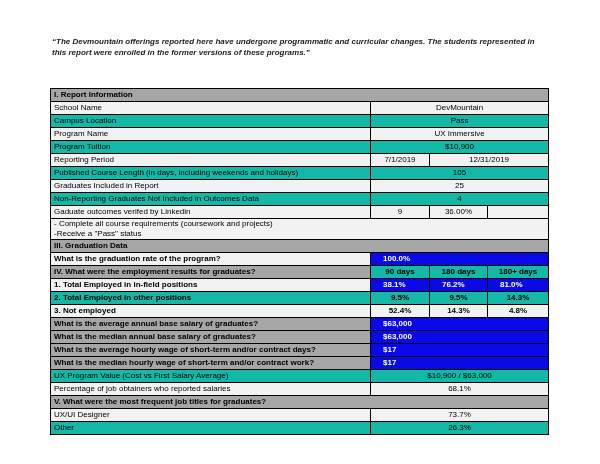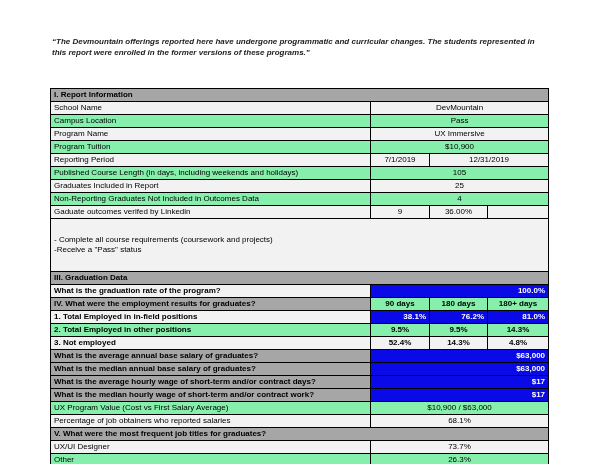--- a/index.html
+++ b/index.html
@@ -26,41 +26,41 @@
     border: 1.5px solid #000;
   }
   td {
     border: 1px solid #000;
     font-size: 8px;
     line-height: 1.25;
     padding: 1px 3px;
     height: 12px;
     overflow: hidden;
     white-space: nowrap;
-    background: #86efac;
+    background: #14b8a6;
   }
   tr.band td { background: var(--band, #f2f2f2); }
   td.sec {
     background: var(--secbg, #a6a6a6) !important;
     font-weight: bold;
   }
   td.blue {
     background: var(--blue, #0a0ae8) !important;
     color: #ffffff;
     font-weight: bold;
-    text-align: right;
+    text-align: left;
     padding-left: 12px;
   }
   td.gray {
     background: var(--secbg, #a6a6a6) !important;
     font-weight: bold;
   }
   td.c { text-align: center; }
   td.b { font-weight: bold; }
-  tr.req td { white-space: normal; height: auto; padding: 16px 3px; }
+  tr.req td { white-space: normal; height: auto; padding: 0 3px; }
   tr.req .line { display: block; }
 </style>
 </head>
 <body>
 
 <div class="disclaimer">“The Devmountain offerings reported here have undergone programmatic and curricular changes. The students represented in this report were enrolled in the former versions of these programs.”</div>
 
 <table class="report">
   <colgroup>
     <col style="width:320px">

